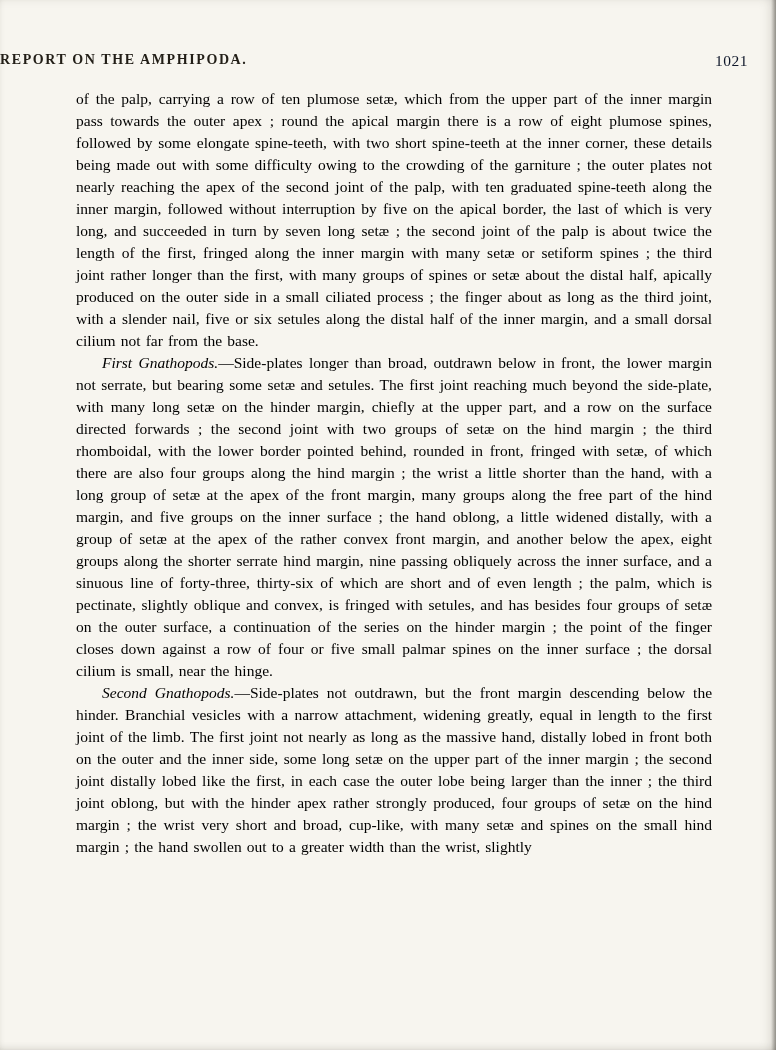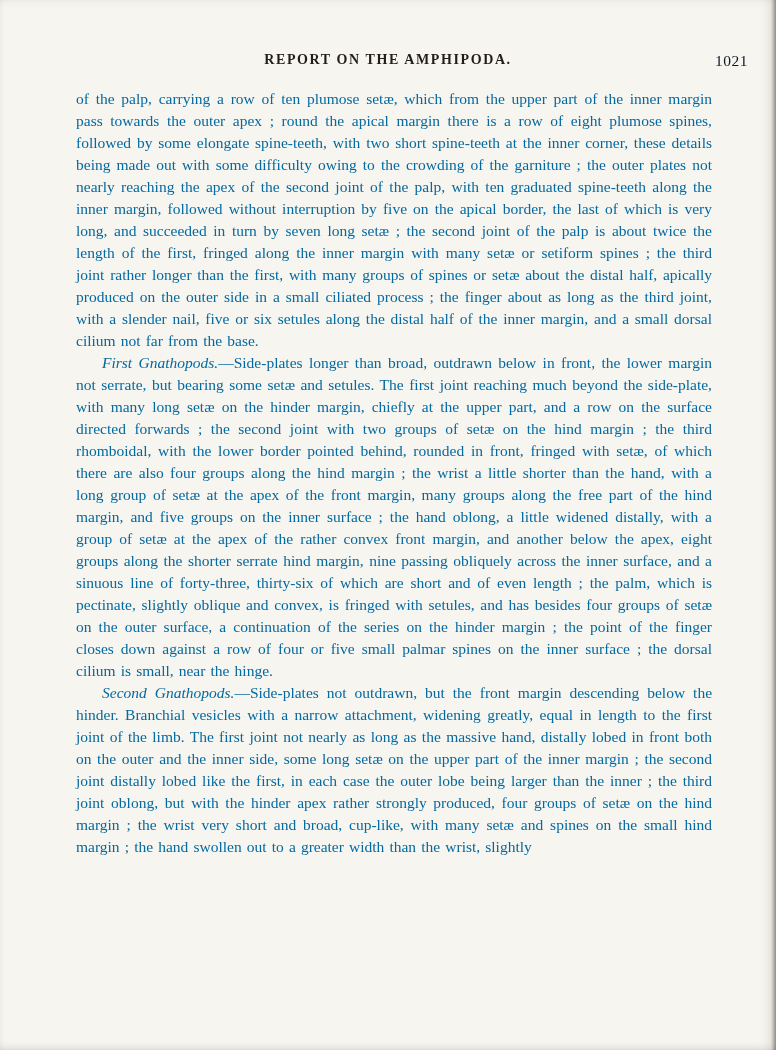--- a/index.html
+++ b/index.html
@@ -29,42 +29,42 @@
     pointer-events: none;
   }
   .page-header {
     position: absolute;
     top: 52px;
     left: 0;
     width: 776px;
     height: 22px;
   }
   .running-title {
-    text-align: center;
+    text-align: left;
     font-size: 14px;
     font-weight: bold;
     letter-spacing: 1.6px;
     color: #221e17;
   }
   .page-number {
     position: absolute;
     right: 28px;
     top: 0px;
     font-size: 15.5px;
     color: #0f172a;
     letter-spacing: 0.5px;
   }
   .body-text {
     position: absolute;
     top: 88px;
     left: 76px;
     width: 636px;
     font-size: 15.5px;
     line-height: 22px;
-    color: #0369a1;
+    color: #000000;
     text-align: justify;
     word-spacing: 0.08em;
   }
   .body-text p {
     margin: 0;
     padding: 0;
   }
   .body-text p.indent {
     text-indent: 26px;
   }

